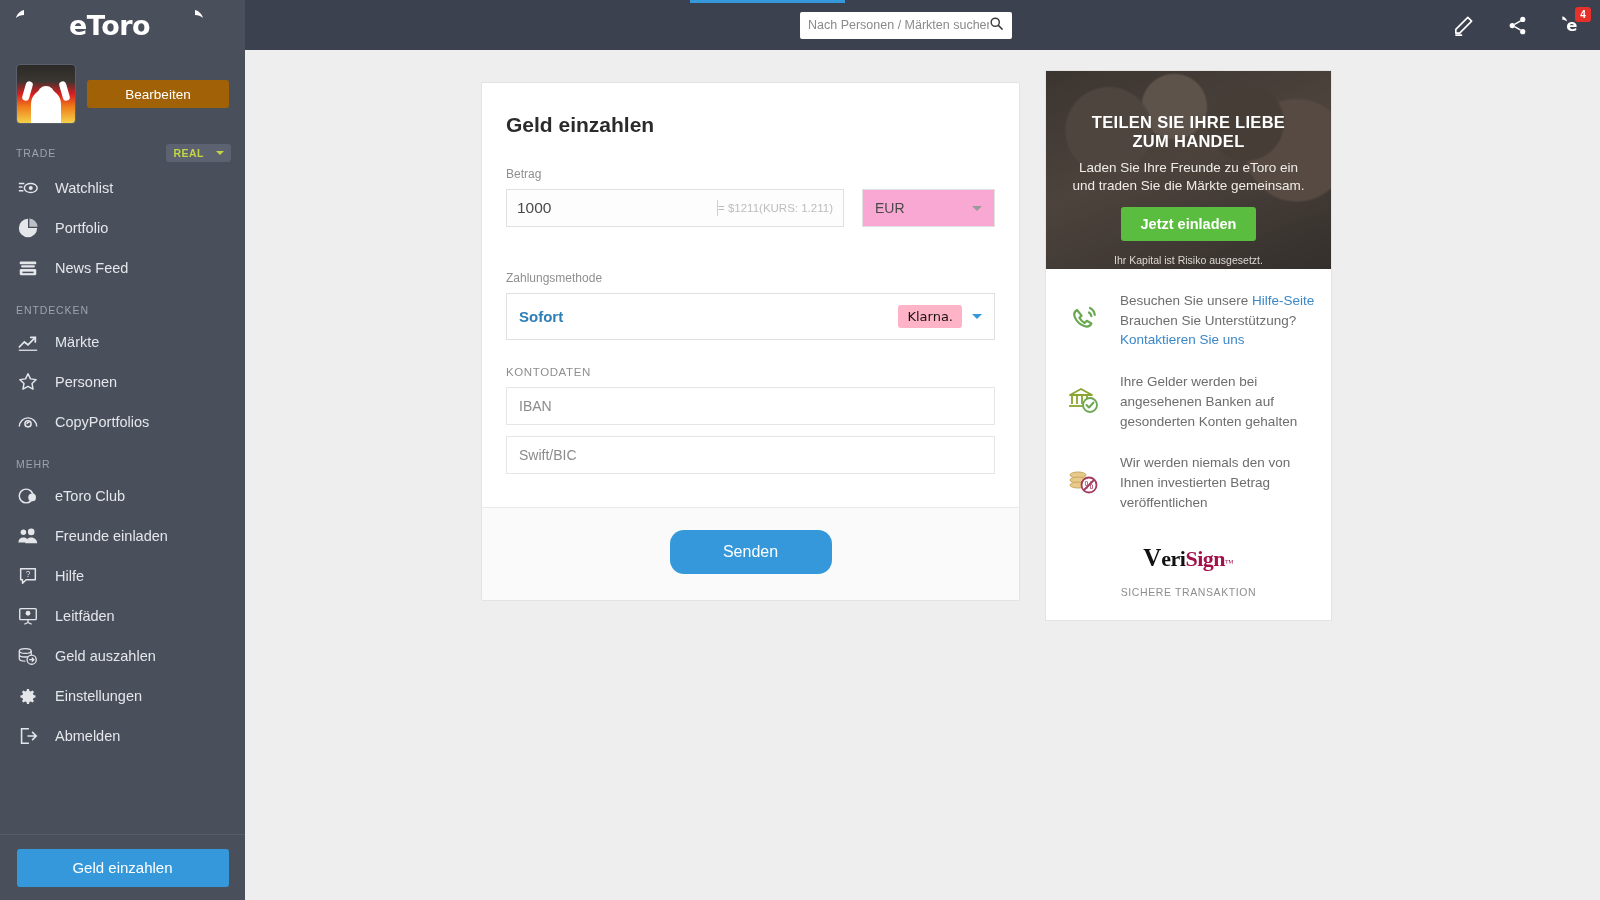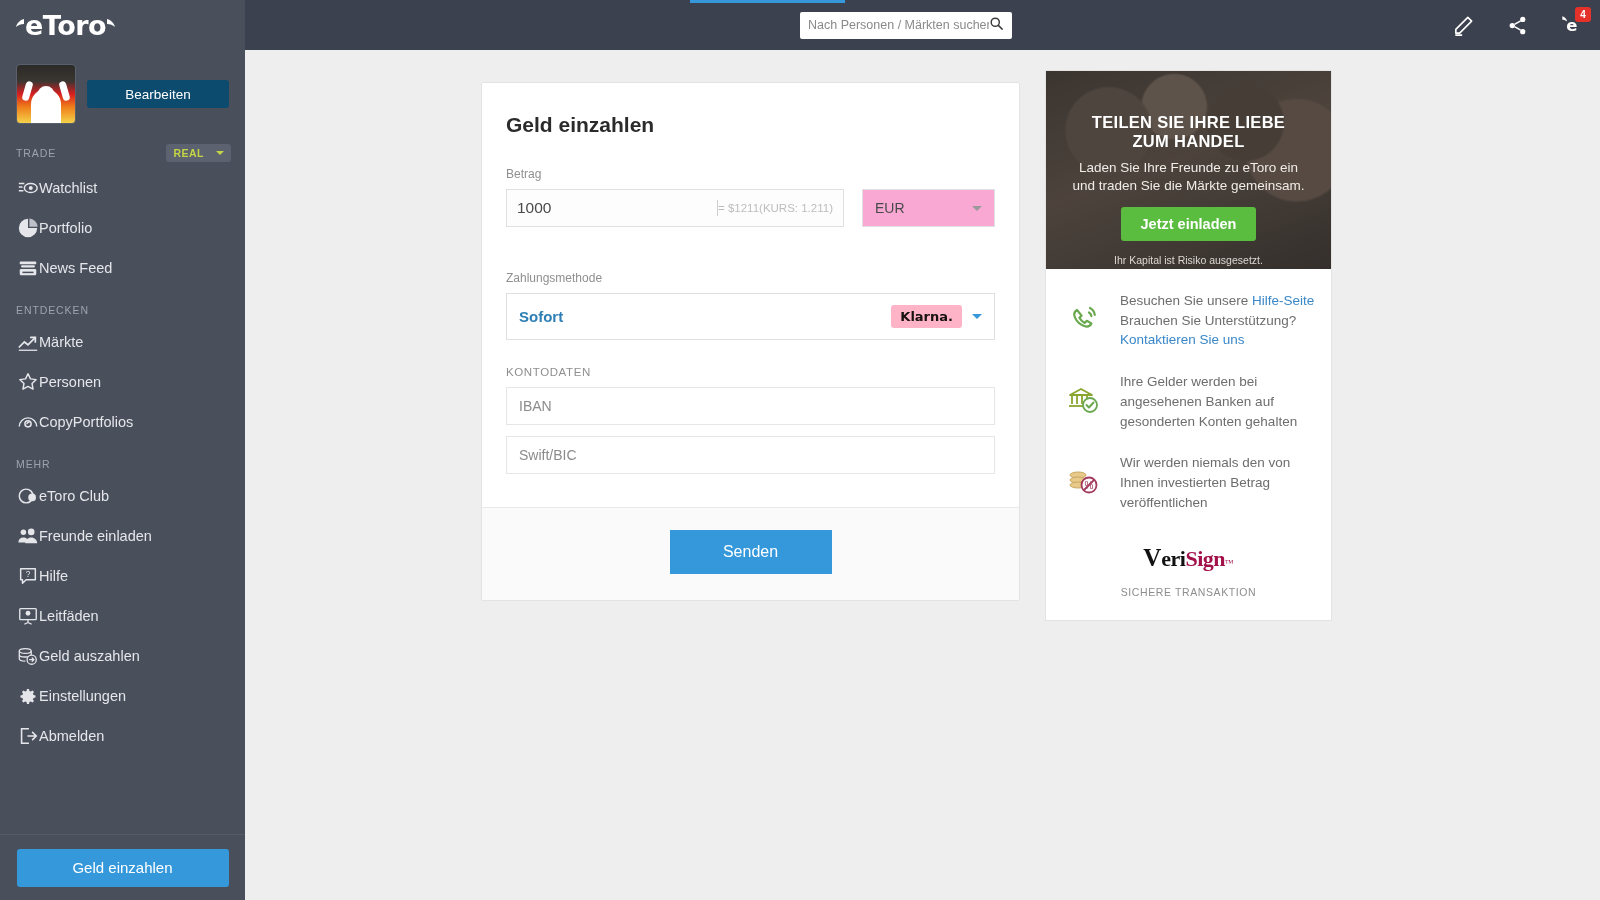--- a/index.html
+++ b/index.html
@@ -9,21 +9,21 @@
     background: #eeeeee; overflow: hidden;
   }
   #app { position: relative; width: 1600px; height: 900px; display: flex; }
 
   
   .sidebar {
     width: 245px; height: 900px; background: #4a4f5c;
     position: relative; flex: 0 0 245px;
   }
   .logo-wrap { height: 50px; display: flex; align-items: center; padding-left: 16px; }
-  .logo { display: flex; align-items: center; color: #fff; }
+  .logo { display: flex; color: #fff; gap: 44px; }
   .logo-text {
     font-size: 27px; font-weight: bold; letter-spacing: -0.5px;
     font-family: "DejaVu Sans", sans-serif;
   }
   .horn { width: 9px; height: 13px; position: relative; }
   .horn svg { display:block; }
 
   .profile { display: flex; align-items: center; padding: 14px 16px 6px 16px; }
   .avatar {
     width: 60px; height: 60px; border-radius: 4px; overflow: hidden;
@@ -39,41 +39,41 @@
     position: absolute; left: 50%; bottom: 20px; transform: translateX(-50%);
     width: 17px; height: 17px; background: #fff; border-radius: 50%;
   }
   .avatar .armL, .avatar .armR {
     position: absolute; bottom: 22px; width: 7px; height: 20px; background: #fff;
     border-radius: 4px;
   }
   .avatar .armL { left: 7px; transform: rotate(16deg); }
   .avatar .armR { right: 7px; transform: rotate(-16deg); }
   .edit-btn {
-    margin-left: 11px; flex: 1; height: 28px; background: #0c4a6e; color: #fff;
+    margin-left: 11px; flex: 1; height: 28px; background: #a16207; color: #fff;
     border: none; border-radius: 3px; font-size: 13.5px; cursor: pointer;
     font-family: "Liberation Sans", sans-serif;
   }
 
   .sec-head {
     display: flex; align-items: center; justify-content: space-between;
     padding: 14px 14px 6px 16px;
   }
   .sec-label { color: #9ea3af; font-size: 10.5px; letter-spacing: 0.9px; }
   .real-badge {
     background: #5c6270; color: #c3d545; font-size: 10.5px; font-weight: bold;
     padding: 3px 7px; border-radius: 3px; letter-spacing: 0.5px;
     display: flex; align-items: center; gap: 12px; cursor: pointer;
   }
   .real-badge .caret { border-left: 4px solid transparent; border-right: 4px solid transparent;
     border-top: 4px solid #c3d545; }
 
   .nav-item {
     display: flex; align-items: center; height: 40px; padding-left: 17px;
-    color: #e4e6ea; font-size: 14.5px; cursor: pointer; gap: 0; text-align: center;
+    color: #e4e6ea; font-size: 14.5px; cursor: pointer; gap: 16px; text-align: center;
   }
   .nav-ico { width: 22px; height: 22px; display: flex; align-items: center; justify-content: center; flex: 0 0 22px; }
   .nav-ico svg { display: block; }
   .group-label { color: #9ea3af; font-size: 10.5px; letter-spacing: 0.9px; padding: 16px 0 6px 16px; }
 
   .deposit-bar {
     position: absolute; bottom: 0; left: 0; width: 245px; height: 66px;
     border-top: 1px solid #565b68; display: flex; align-items: center; justify-content: center;
   }
   .deposit-btn {
@@ -144,21 +144,21 @@
     border-top: 5px solid #9a9a9a;
   }
   .pay-label { margin-top: 44px; }
   .pay-row {
     height: 47px; border: 1px solid #e0e0e0; background: #fff; display: flex;
     align-items: center; padding: 0 12px; cursor: pointer;
   }
   .pay-name { font-size: 15px; color: #2f7fb5; font-weight: bold; }
   .klarna {
     margin-left: auto; background: #ffb3c7; color: #17120f; font-size: 13px;
-    font-weight: bold; padding: 4px 9px; border-radius: 3px;
+    font-weight: normal; padding: 4px 9px; border-radius: 3px;
     font-family: "DejaVu Sans", sans-serif;
   }
   .pay-row .caret-d { margin-left: 10px; border-top-color: #3498db; }
   .kd-label {
     margin-top: 26px; font-size: 11.5px; color: #8f8f8f; letter-spacing: 0.6px; margin-bottom: 9px;
   }
   .text-field {
     height: 38px; border: 1px solid #e6e6e6; background: #fff; display: flex;
     align-items: center; padding: 4px 12px; margin-bottom: 11px;
   }
@@ -166,21 +166,21 @@
     border: none; outline: none; width: 100%; font-size: 14px; color: #555;
     background: transparent; font-family: "Liberation Sans", sans-serif;
   }
   .text-field input::placeholder { color: #8b8b8b; }
   .card-footer {
     border-top: 1px solid #e9e9e9; background: #fafafa; padding: 22px 0 26px 0;
     display: flex; justify-content: center;
   }
   .send-btn {
     width: 162px; height: 44px; background: #3498db; color: #fff; border: none;
-    border-radius: 0; font-size: 16px; cursor: pointer;
+    border-radius: 14px; font-size: 16px; cursor: pointer;
     font-family: "Liberation Sans", sans-serif;
   }
 
   
   .side-card {
     position: absolute; left: 800px; top: 20px; width: 287px; background: #fff;
     border: 1px solid #e3e3e3;
   }
   .promo {
     height: 198px; position: relative; overflow: hidden;

